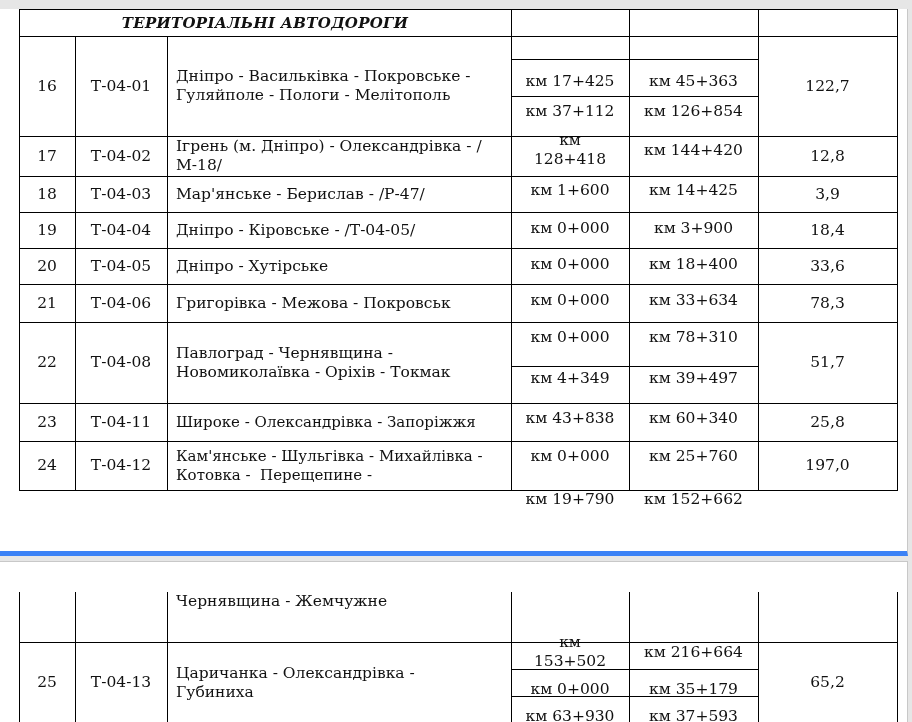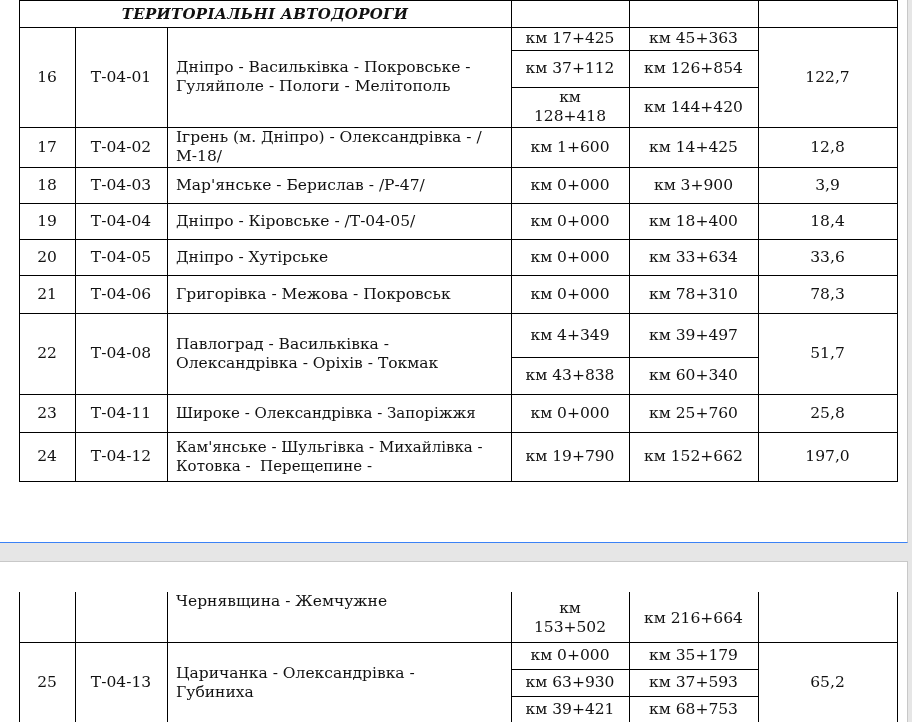--- a/index.html
+++ b/index.html
@@ -6,36 +6,36 @@
   body {
     width:912px; height:722px; overflow:hidden; position:relative;
     background:#e6e6e6;
     font-family:"DejaVu Serif","Liberation Serif",serif;
     color:#111;
   }
   .page {
     position:absolute; left:0; width:907px; background:#fff;
     border-right:1px solid #c8c8c8;
   }
-  .page1 { top:0; height:542px; border-bottom:1px solid #3b82f6; }
+  .page1 { top:9px; height:542px; border-bottom:5px solid #3b82f6; }
   .page2 { top:561px; height:161px; border-top:1px solid #c8c8c8; }
   .vl { position:absolute; width:1px; background:#000; }
   .hl { position:absolute; height:1px; background:#000; }
   .cell {
     position:absolute; display:flex; align-items:center; justify-content:center;
     text-align:center; font-size:15.5px; line-height:19px; box-sizing:border-box;
   }
   .cell.left { justify-content:flex-start; text-align:left; padding-left:9px; }
   .hdr {
     position:absolute; left:19px; width:492px; top:0; height:27px;
     display:flex; align-items:center; justify-content:center;
     font-family:"DejaVu Serif","Liberation Serif",serif;
     font-weight:bold; font-style:italic; font-size:15px; letter-spacing:0.3px;
   }
-  .km { font-size:15.5px; }
+  .km { font-size:15.5px;margin-top:34px; }
 </style>
 </head>
 <body>
 
 <div class="page page1">
 
   <div class="vl" style="left:19px;top:0;height:482px"></div>
   <div class="vl" style="left:75px;top:27px;height:455px"></div>
   <div class="vl" style="left:167px;top:27px;height:455px"></div>
   <div class="vl" style="left:511px;top:0;height:482px"></div>
@@ -115,21 +115,21 @@
     <div class="cell" style="left:75px;width:92px;top:275px;height:38px">Т-04-06</div>
     <div class="cell left" style="left:167px;width:344px;top:275px;height:38px">Григорівка - Межова - Покровськ</div>
     <div class="cell km" style="left:511px;width:118px;top:275px;height:38px">км 0+000</div>
     <div class="cell km" style="left:629px;width:129px;top:275px;height:38px">км 78+310</div>
     <div class="cell" style="left:758px;width:139px;top:275px;height:38px">78,3</div>
   </div>
 
   <div>
     <div class="cell" style="left:19px;width:56px;top:313px;height:81px">22</div>
     <div class="cell" style="left:75px;width:92px;top:313px;height:81px">Т-04-08</div>
-    <div class="cell left" style="left:167px;width:344px;top:313px;height:81px;padding-right:30px">Павлоград - Васильківка - Олександрівка - Оріхів - Токмак</div>
+    <div class="cell left" style="left:167px;width:344px;top:313px;height:81px;padding-right:30px">Павлоград - Чернявщина - Новомиколаївка - Оріхів - Токмак</div>
     <div class="cell km" style="left:511px;width:118px;top:313px;height:44px">км 4+349</div>
     <div class="cell km" style="left:629px;width:129px;top:313px;height:44px">км 39+497</div>
     <div class="cell km" style="left:511px;width:118px;top:357px;height:37px">км 43+838</div>
     <div class="cell km" style="left:629px;width:129px;top:357px;height:37px">км 60+340</div>
     <div class="cell" style="left:758px;width:139px;top:313px;height:81px">51,7</div>
   </div>
 
   <div>
     <div class="cell" style="left:19px;width:56px;top:394px;height:38px">23</div>
     <div class="cell" style="left:75px;width:92px;top:394px;height:38px">Т-04-11</div>

